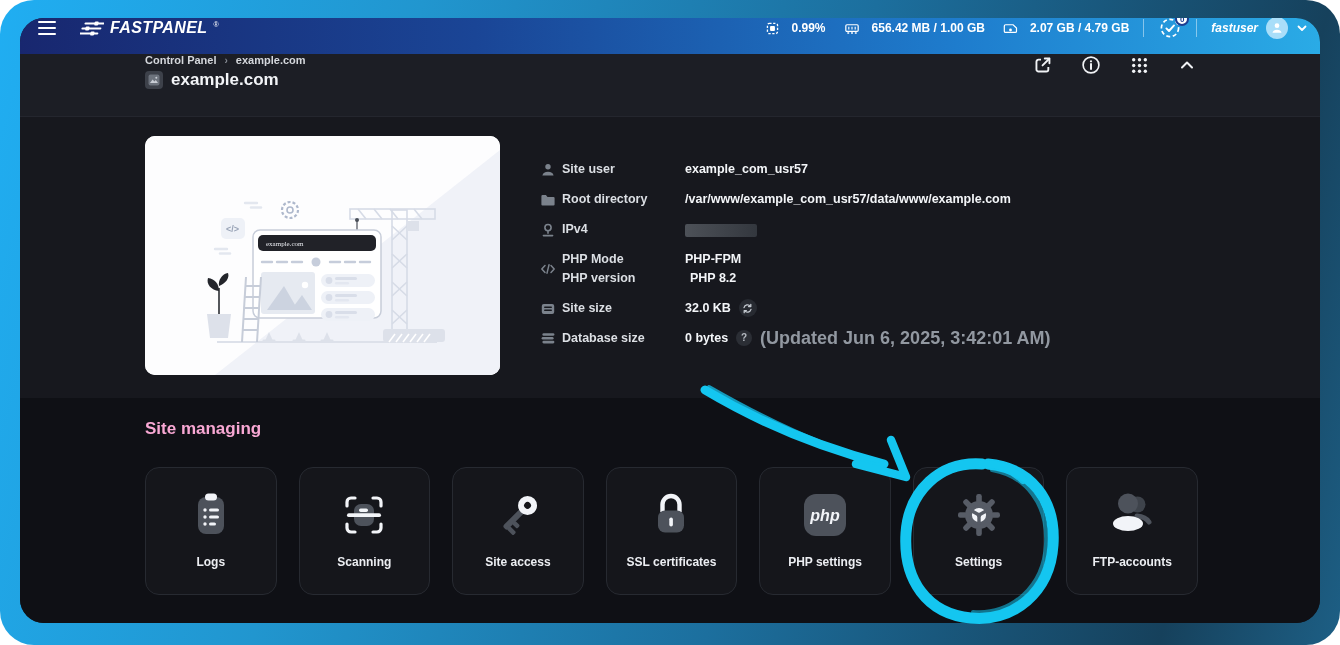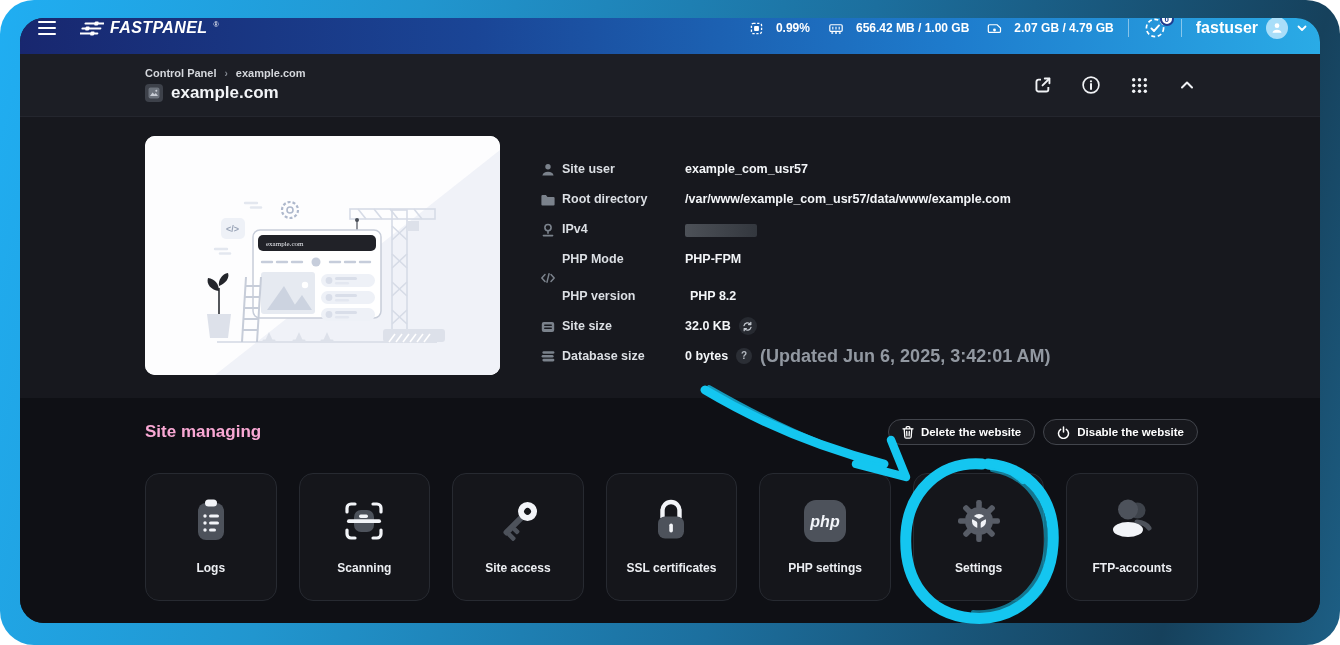--- a/index.html
+++ b/index.html
@@ -26,44 +26,44 @@
   .brand-reg { font-size:7px; vertical-align:super; position:relative; top:-6px; }
   .nav-spacer { flex:1; }
   .stats { display:flex; align-items:center; gap:18px; font-size:12px; font-weight:700; }
   .stat { display:flex; align-items:center; gap:12px; }
   .vdiv { width:1px; height:18px; background:rgba(255,255,255,.45); margin:0 14px; }
   .notif { position:relative; width:24px; height:24px; cursor:pointer; }
   .notif-badge { position:absolute; top:-4px; right:-7px; min-width:14px; height:14px; border-radius:8px;
     background:#fff; border:2px solid #1d3d92; color:#1d3d92; font-size:8px; font-weight:800;
     display:flex; align-items:center; justify-content:center; padding:0 2px; }
   .userbox { display:flex; align-items:center; gap:8px; cursor:pointer; }
-  .username { font-size:16px; font-weight:700; }
+  .username { font-size:12px; font-weight:700;font-style:italic; }
   .avatar { width:22px; height:22px; border-radius:50%; background:#a9def9; display:flex; align-items:center; justify-content:center; }
 
   
   .pagehead { height:63px; flex:0 0 63px; background:#1c1e25; border-bottom:1px solid #24262e;
-    display:flex; align-items:center; padding:0 122px 0 125px; }
+    display:flex; align-items:flex-start; padding:0 122px 0 125px; }
   .ph-left { display:flex; flex-direction:column; gap:4px; }
   .breadcrumb { display:flex; align-items:center; gap:8px; font-size:11px; color:#d4d7dc; font-weight:600; }
   .crumb-sep { color:#868b94; font-size:10px; }
   .title-row { display:flex; align-items:center; gap:8px; }
   .favicon { width:18px; height:18px; border-radius:4px; background:#3d414a; display:flex; align-items:center; justify-content:center; }
   .page-title { font-size:17px; font-weight:700; color:#f2f4f7; }
   .ph-icons { margin-left:auto; display:flex; align-items:center; gap:26px; }
   .ph-icons .icobtn { width:22px; height:22px; display:flex; align-items:center; justify-content:center; cursor:pointer; }
 
   
   .info-section { height:281px; flex:0 0 281px; background:#17181e; display:flex; gap:40px; padding:19px 122px 0 125px; }
   .illu-card { width:355px; height:239px; flex:0 0 355px; background:#fdfdfe; border-radius:10px; overflow:hidden; }
   .info-list { padding-top:24px; flex:1; }
   .irow { display:flex; align-items:center; margin-bottom:12px; line-height:18px; }
   .irow .ricon { width:16px; flex:0 0 16px; margin-right:6px; display:flex; justify-content:center; padding-top:1px; }
   .irow .rlabel { width:123px; flex:0 0 123px; font-size:12.5px; color:#dcdfe4; font-weight:600; }
   .irow .rvalue { font-size:12.5px; color:#f3f5f8; font-weight:700; display:flex; align-items:center; gap:8px; }
-  .rlabel.two, .rvalue.two { display:flex; flex-direction:column; gap:19px; }
+  .rlabel.two, .rvalue.two { display:flex; flex-direction:column; gap:1px; }
   .redacted { width:72px; height:13px; border-radius:2px; margin-top:2px;
     background:linear-gradient(90deg,#4d5158,#3b3f46 70%,#33373e); filter:blur(.4px); }
   .minibadge { width:18px; height:18px; border-radius:50%; background:#272a31; display:flex; align-items:center; justify-content:center; cursor:pointer; }
   .helpbadge { width:16px; height:16px; border-radius:50%; background:#2b2e35; color:#b4b9c0; font-size:10px; font-weight:700;
     display:flex; align-items:center; justify-content:center; cursor:pointer; }
   .note { font-size:18px; color:#9298a1; font-weight:600; }
 
   
   .manage { flex:1; background:#0f1015; padding:21px 122px 0 125px; }
   .manage-head { display:flex; align-items:center; }
@@ -417,39 +417,20 @@
             <span class="helpbadge">?</span>
             <span class="note">(Updated Jun 6, 2025, 3:42:01 AM)</span>
           </span>
         </div>
       </div>
     </div>
 
     <div class="manage">
       <div class="manage-head">
         <span class="manage-title">Site managing</span>
-        <div class="manage-actions">
-          <button class="pillbtn">
-            <svg width="12" height="13" viewBox="0 0 12 13" fill="none" stroke="#fff" stroke-width="1.3" stroke-linecap="round" stroke-linejoin="round">
-              <path d="M4.2,2.4 v-0.8 a0.9,0.9 0 0 1 0.9,-0.9 h1.8 a0.9,0.9 0 0 1 0.9,0.9 v0.8"></path>
-              <line x1="1" y1="2.8" x2="11" y2="2.8"></line>
-              <path d="M2.2,2.8 l0.6,8.2 a1.3,1.3 0 0 0 1.3,1.2 h3.8 a1.3,1.3 0 0 0 1.3,-1.2 l0.6,-8.2"></path>
-              <line x1="4.7" y1="5.4" x2="4.9" y2="9.8"></line>
-                <line x1="7.3" y1="5.4" x2="7.1" y2="9.8"></line>
-            </svg>
-            <span>Delete the website</span>
-          </button>
-          <button class="pillbtn">
-            <svg width="13" height="13" viewBox="0 0 13 13" fill="none" stroke="#fff" stroke-width="1.5" stroke-linecap="round">
-              <path d="M3.7,3.3 a5,5 0 1 0 5.6,0"></path>
-              <line x1="6.5" y1="1" x2="6.5" y2="6"></line>
-            </svg>
-            <span>Disable the website</span>
-          </button>
-        </div>
       </div>
 
       <div class="cards">
 
         <div class="card">
           <svg width="52" height="52" viewBox="0 0 52 52">
             <rect x="13" y="8" width="26" height="37" rx="8" fill="#4d525b"></rect>
             <rect x="20" y="4.5" width="12" height="7" rx="3.5" fill="#f2f4f8"></rect>
             <circle cx="20" cy="21" r="1.7" fill="#f2f4f8"></circle>
               <rect x="24" y="19.4" width="10" height="3.2" rx="1.6" fill="#f2f4f8"></rect>

